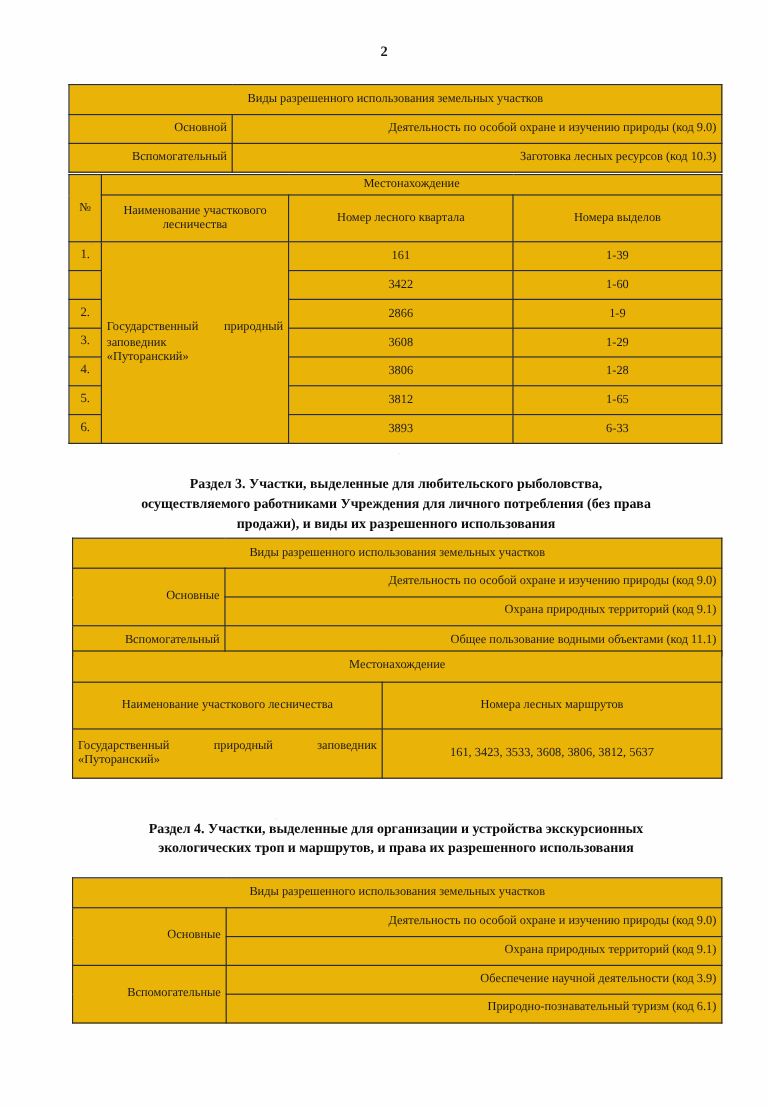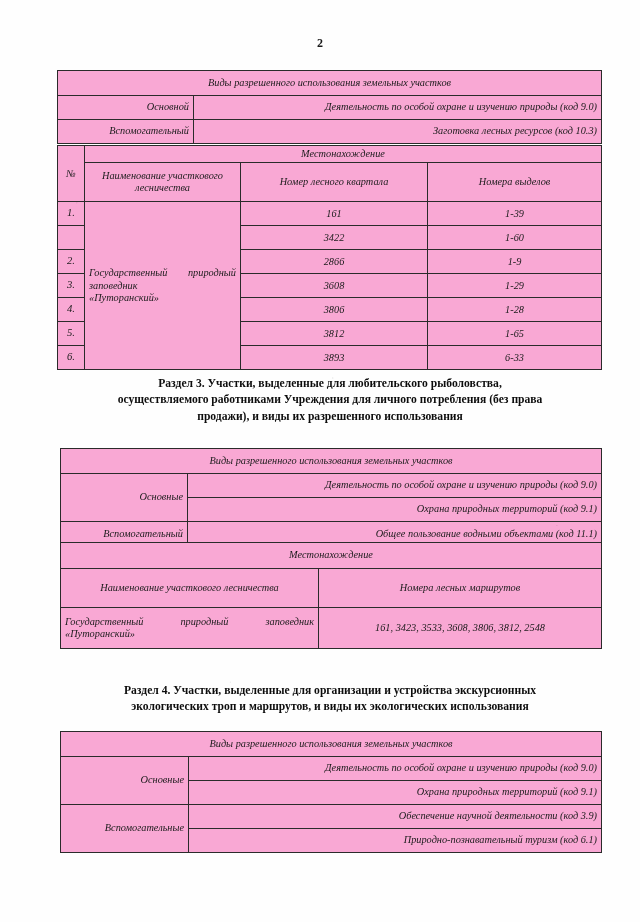--- a/index.html
+++ b/index.html
@@ -40,22 +40,21 @@
     border-collapse: collapse;
     table-layout: fixed;
     font-size: 10.3px;
     line-height: 1.18;
     color: #1b1b1b;
   }
   table.doc td {
     border: 1px solid #2b2b2b;
     padding: 2px 4px;
     vertical-align: middle;
-    background: #f9a8d4;
-    font-style: italic;
+    background: #eab308;
   }
   td.ctr   { text-align: center; }
   td.lft   { text-align: right; }
   td.just  { text-align: justify; text-align-last: justify; }
   td.just .lastline { text-align: left; text-align-last: left; display: block; }
   td.top   { vertical-align: top; }
 
   
   .heading {
     position: absolute;
@@ -66,21 +65,21 @@
     color: #0d0d0d;
   }
 
   
   #t-sec2-use      { left: 57px;  top: 70px;  width: 544px; }
   #t-sec2-location { left: 57px;  top: 145px; width: 544px; }
   #t-sec3-use      { left: 60px;  top: 448px; width: 541px; }
   #t-sec3-location { left: 60px;  top: 542px; width: 541px; }
   #t-sec4-use      { left: 60px;  top: 731px; width: 541px; }
 
-  #h-sec3 { left: 60px; top: 376px; width: 540px; }
+  #h-sec3 { left: 60px; top: 396px; width: 540px; }
   #h-sec4 { left: 60px; top: 683px; width: 540px; }
 
   .r-head td { font-size: 10.3px; }
   .numcell { text-align: center; font-size: 10.6px; }
 
   
   .grain {
     position: absolute;
     inset: 0;
     pointer-events: none;
@@ -220,28 +219,28 @@
       </tr>
       <tr class="r-head">
         <td class="ctr" style="height:34px">Наименование участкового лесничества</td>
         <td class="ctr">Номера лесных маршрутов</td>
       </tr>
       <tr>
         <td class="just top" style="height:36px">
           <span>Государственный природный заповедник</span>
           <span class="lastline">«Путоранский»</span>
         </td>
-        <td class="ctr">161, 3423, 3533, 3608, 3806, 3812, 2548</td>
+        <td class="ctr">161, 3423, 3533, 3608, 3806, 3812, 5637</td>
       </tr>
     </tbody>
   </table>
 
   <div class="heading" id="h-sec4">
     <div>Раздел 4. Участки, выделенные для организации и устройства экскурсионных</div>
-    <div>экологических троп и маршрутов, и виды их экологических использования</div>
+    <div>экологических троп и маршрутов, и права их разрешенного использования</div>
   </div>
 
   <table class="doc" id="t-sec4-use">
     <colgroup>
         <col style="width:128px">
         <col style="width:413px">
       </colgroup>
     <tbody>
       <tr class="r-head">
         <td class="ctr" colspan="2" style="height:20px">Виды разрешенного использования земельных участков</td>

